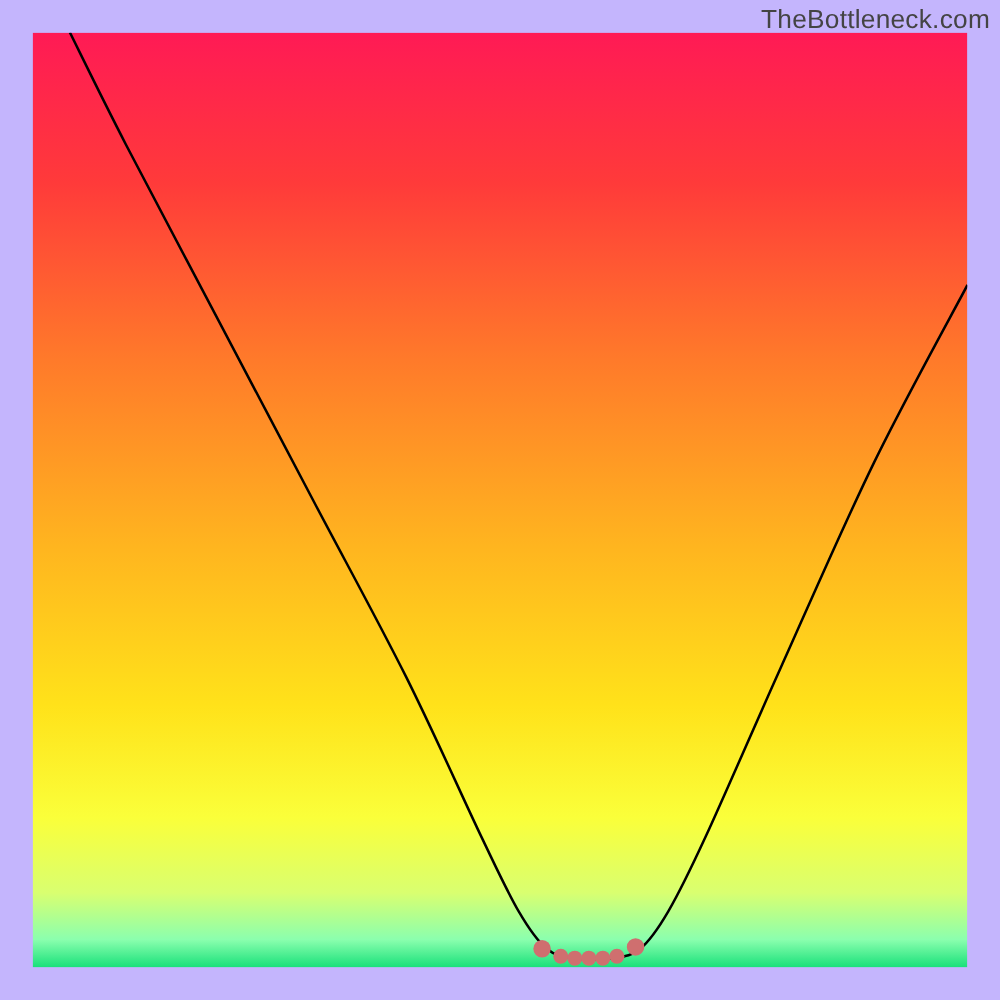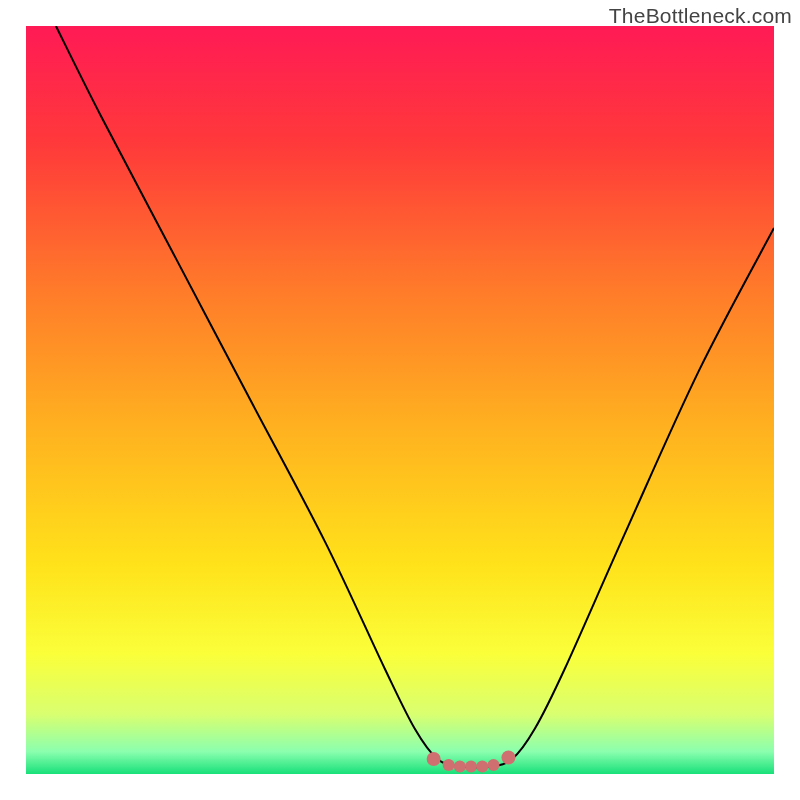--- a/index.html
+++ b/index.html
@@ -8,21 +8,21 @@
     width: 800px;
     height: 800px;
     overflow: hidden;
     background: #000;
     font-family: Arial, Helvetica, sans-serif;
   }
   .frame {
     position: relative;
     width: 800px;
     height: 800px;
-    background: #ffffff;
+    background: #c4b5fd;
   }
   .plot-area {
     position: absolute;
     left: 26px;
     top: 26px;
     width: 748px;
     height: 748px;
     overflow: hidden;
   }
   .plot-area svg {

